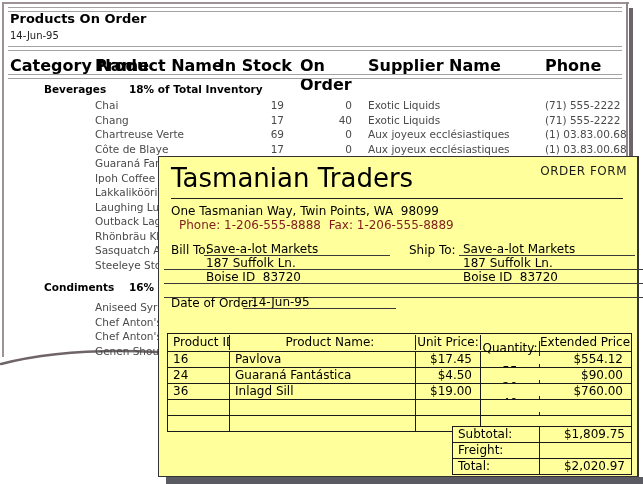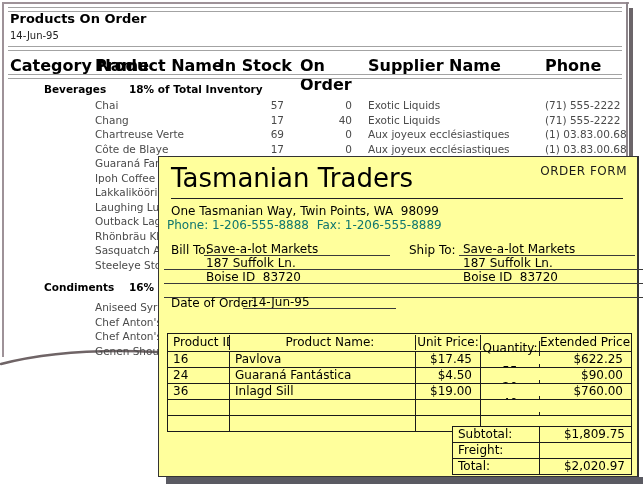--- a/index.html
+++ b/index.html
@@ -45,21 +45,21 @@
     background:#FFFF9C;
     border:1px solid #333333;border-right-width:2px;
     z-index:5;
   }
   .form-shadow{left:166px;top:477px;width:477px;height:7px;background:#5A5A62;z-index:4;}
 
   .of-tag{top:7px;right:10px;font-size:12px;letter-spacing:0.5px;color:#1a1a1a;}
   .of-title{left:12px;top:6px;font-size:26px;color:#000;}
   .of-rule{left:12px;top:41px;width:452px;height:0;border-top:1px solid #222;}
   .of-addr1{left:12px;top:47px;font-size:12px;color:#000;}
-  .of-addr2{left:8px;top:61px;font-size:12px;color:#0f766e;}
+  .of-addr2{left:20px;top:61px;font-size:12px;color:#7f1d1d;}
 
   .blk-label{font-size:12px;color:#000;}
   .uline{border-bottom:1px solid #3a3a3a;height:13px;font-size:12px;color:#000;overflow:hidden;}
 
   .of-table{left:8px;top:176px;width:463px;border:1px solid #1A1A1A;background:#FFFF9C;}
   .ftr{display:flex;height:15px;border-bottom:1px solid #1A1A1A;}
   .ftr:last-child{border-bottom:none;}
   .ftr.head{height:17px;font-size:12px;align-items:center;}
   .ftd{box-sizing:border-box;border-right:1px solid #1A1A1A;font-size:12px;line-height:15px;
        overflow:hidden;white-space:nowrap;}
@@ -107,21 +107,21 @@
 <div class="abs dline" style="top:74px"></div>
 <div class="abs dline" style="top:78px"></div>
 
 <div class="abs rsec" style="top:83px">
   <span class="c-cat">Beverages</span>
   <span class="c-name">18% of Total Inventory</span>
 </div>
 
 <div class="abs rrow" style="top:99px">
   <span class="c-name">Chai</span>
-  <span class="c-stock">57</span>
+  <span class="c-stock">19</span>
   <span class="c-order">0</span>
   <span class="c-sup">Exotic Liquids</span>
   <span class="c-phone">(71) 555-2222</span>
 </div>
 <div class="abs rrow" style="top:113.5px">
   <span class="c-name">Chang</span>
   <span class="c-stock">17</span>
   <span class="c-order">40</span>
   <span class="c-sup">Exotic Liquids</span>
   <span class="c-phone">(71) 555-2222</span>
@@ -212,21 +212,21 @@
       <div class="ftd w2 tC">Product Name:</div>
       <div class="ftd w3 tC">Unit Price:</div>
       <div class="ftd w4 tC">Quantity:</div>
       <div class="ftd w5 tC">Extended Price:</div>
     </div>
     <div class="ftr">
       <div class="ftd w1 tL">16</div>
       <div class="ftd w2 tL">Pavlova</div>
       <div class="ftd w3 tR">$17.45</div>
       <div class="ftd w4 tC">55</div>
-      <div class="ftd w5 tR">$622.25</div>
+      <div class="ftd w5 tR">$554.12</div>
     </div>
     <div class="ftr">
       <div class="ftd w1 tL">24</div>
       <div class="ftd w2 tL">Guaraná Fantástica</div>
       <div class="ftd w3 tR">$4.50</div>
       <div class="ftd w4 tC">20</div>
       <div class="ftd w5 tR">$90.00</div>
     </div>
     <div class="ftr">
       <div class="ftd w1 tL">36</div>

